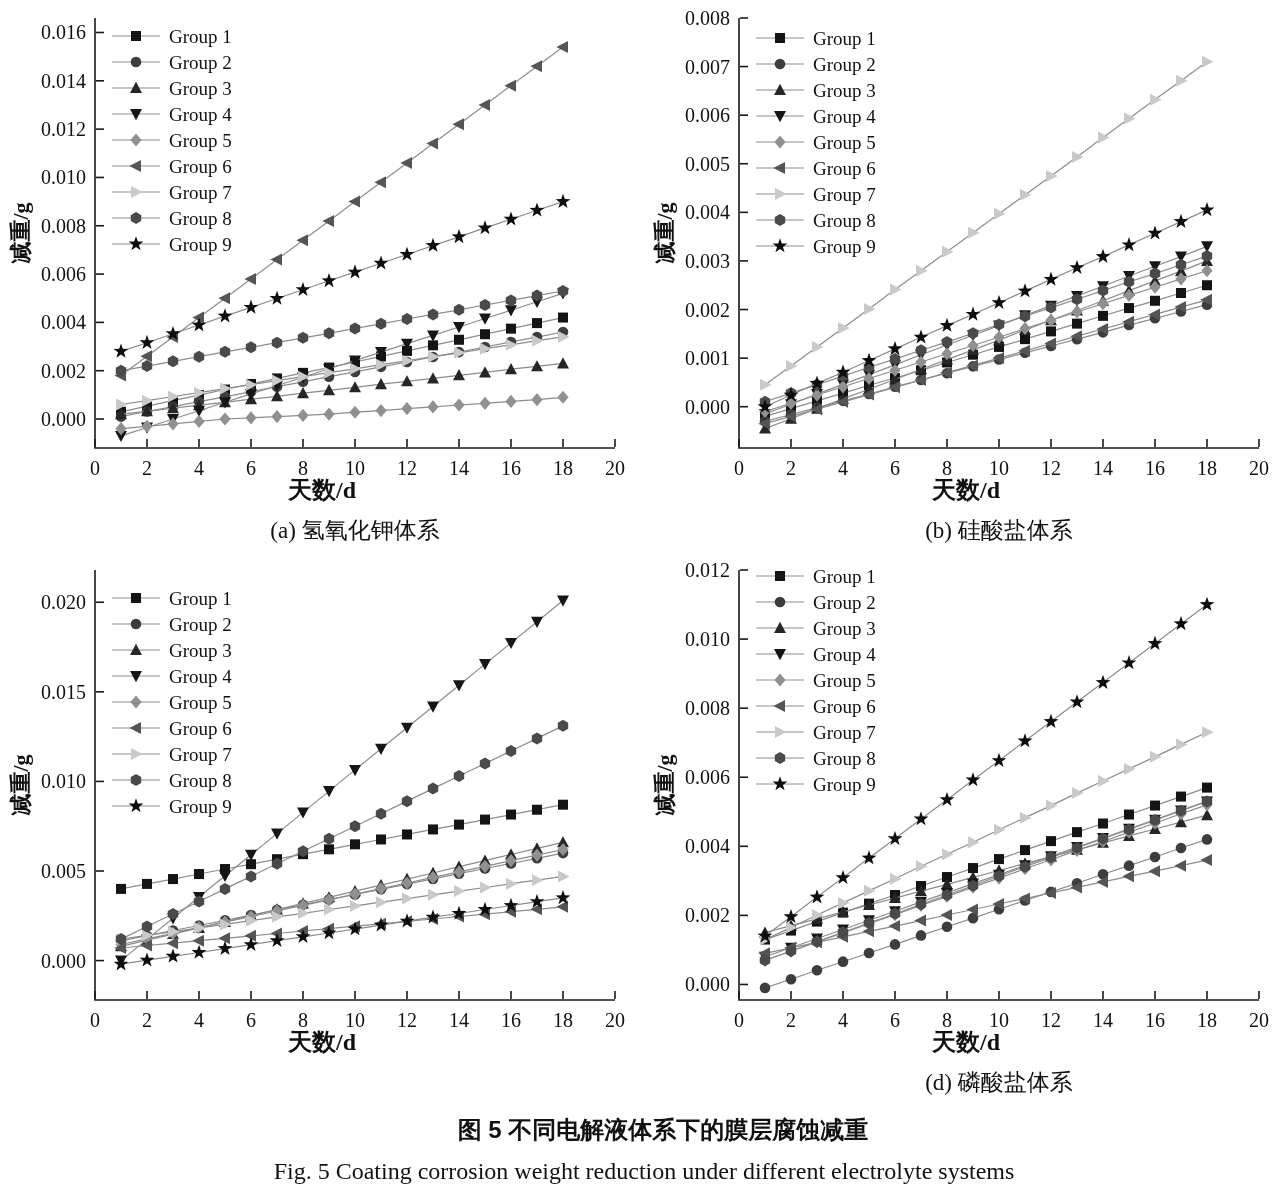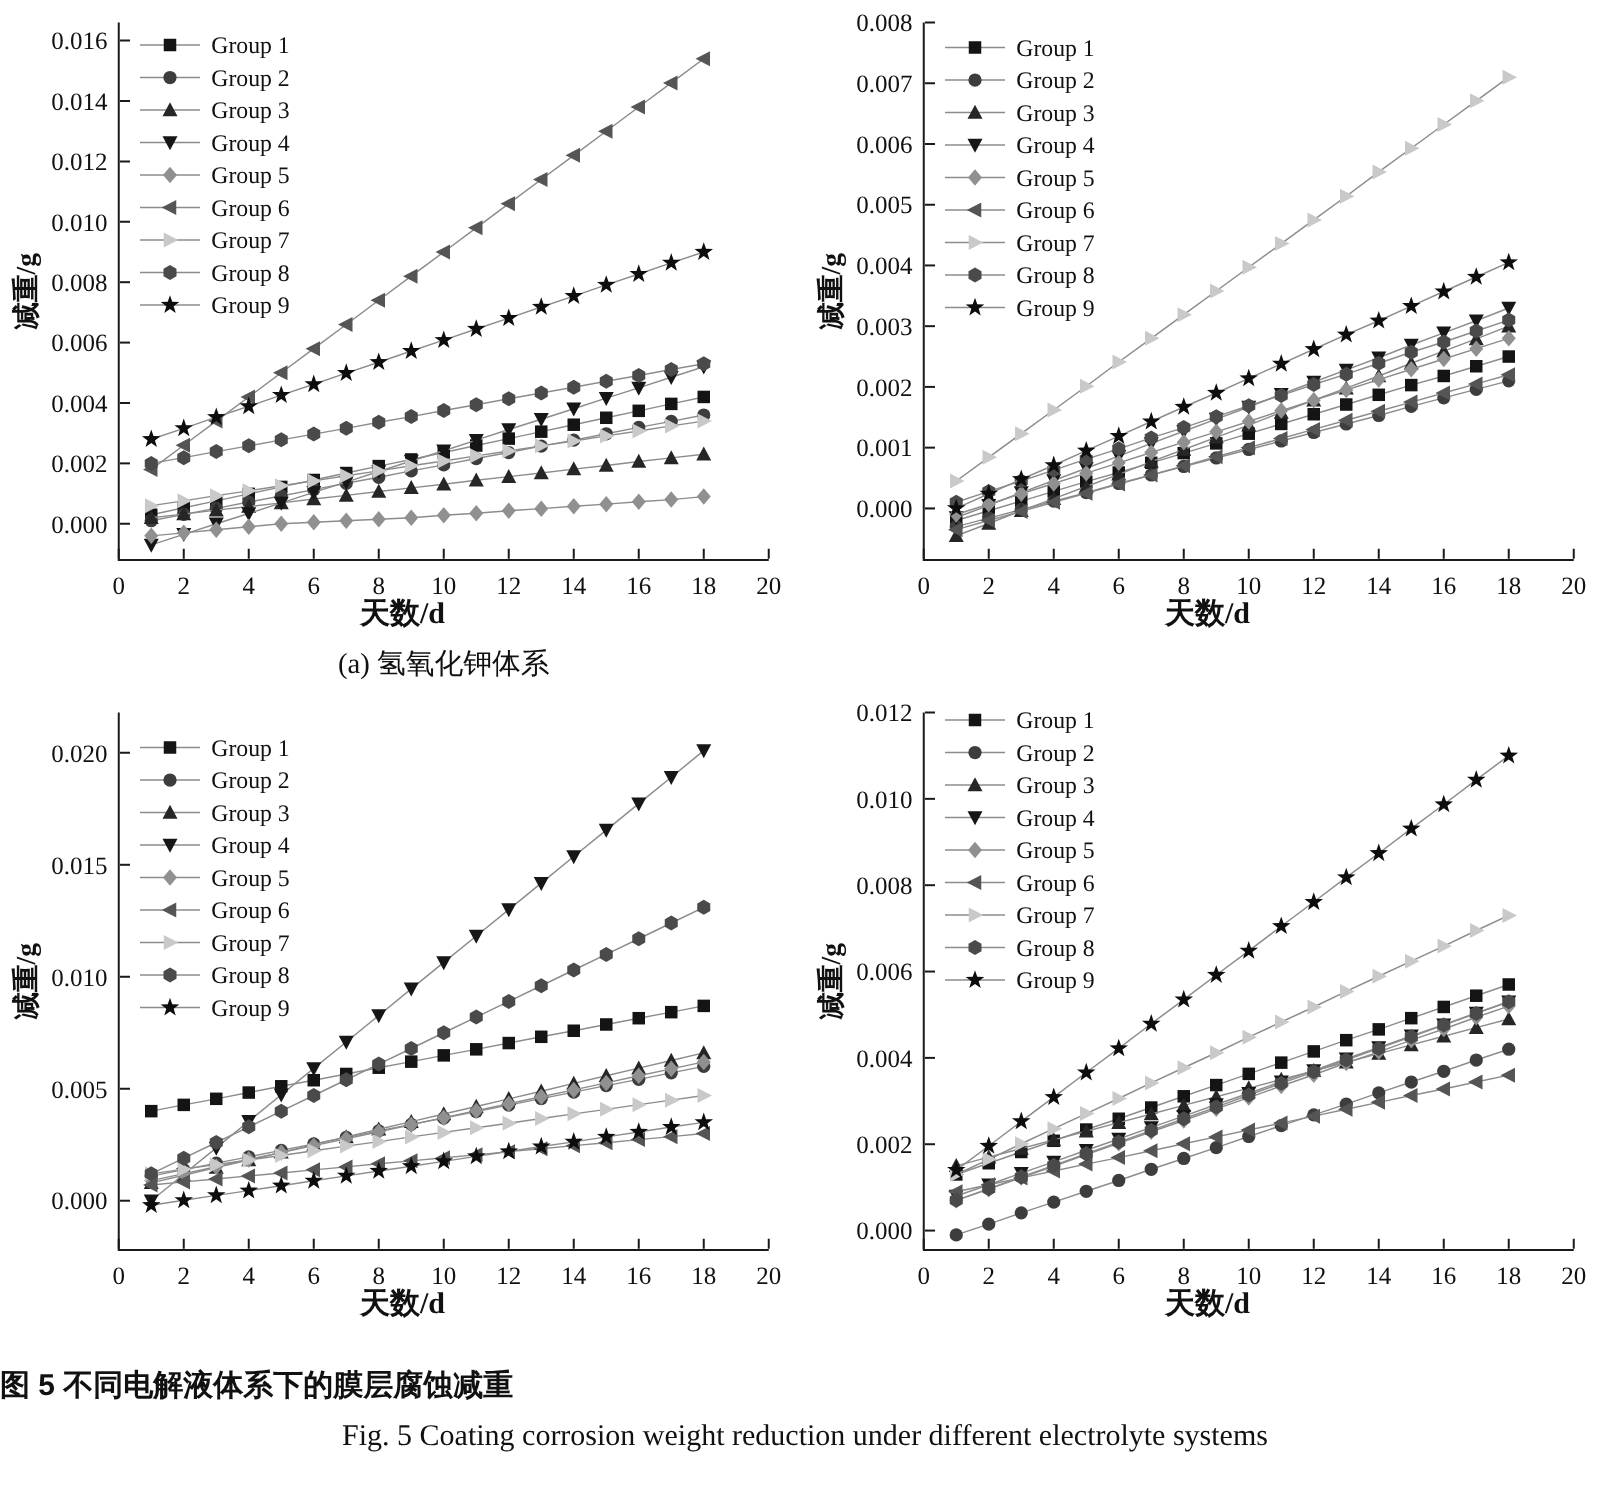--- a/index.html
+++ b/index.html
@@ -5,22 +5,22 @@
   html,body{margin:0;padding:0;background:#ffffff;}
   body{width:1288px;font-family:"Liberation Serif","DejaVu Serif",serif;color:#111;}
   .figure{padding-top:6px;}
   .grid{display:grid;grid-template-columns:644px 644px;}
   .cell{width:644px;padding-bottom:12px;}
   .chart{display:block;width:644px;height:480px;}
   .xlabel{margin-top:-12px;text-align:center;font-size:24px;font-weight:bold;
           font-family:"Liberation Serif","DejaVu Serif",serif;}
   .subcap{margin-top:9px;text-align:center;padding-left:66px;font-size:23px;
           font-family:"Liberation Serif","DejaVu Serif",serif;}
-  .figcap-cn{margin-top:22px;text-align:left;font-size:24px;font-weight:bold;
-             font-family:"Liberation Sans","DejaVu Sans",sans-serif;}
+  .figcap-cn{margin-top:4px;text-align:center;font-size:24px;font-weight:bold;
+             font-family:"Liberation Sans","DejaVu Sans",sans-serif;padding-left:38px;}
   .figcap-en{margin-top:12px;text-align:center;font-size:24px;
              font-family:"Liberation Serif","DejaVu Serif",serif;}
 </style>
 </head>
 <body>
 
 <div class="figure">
   <div class="grid">
 
     <div class="cell">
@@ -595,20 +595,21 @@
               <text x="169" y="220.5" font-size="19" text-anchor="start" font-family="&quot;Liberation Serif&quot;,&quot;DejaVu Serif&quot;,serif" fill="#111">Group 8</text>
             </g>
             <g>
               <line x1="112" y1="240" x2="160" y2="240" stroke="#8c8c8c" stroke-width="1.2"></line>
               <polygon points="136.00,232.20 137.82,237.49 143.42,237.59 138.95,240.96 140.58,246.31 136.00,243.10 131.42,246.31 133.05,240.96 128.58,237.59 134.18,237.49" fill="#0d0d0d"></polygon>
               <text x="169" y="246.5" font-size="19" text-anchor="start" font-family="&quot;Liberation Serif&quot;,&quot;DejaVu Serif&quot;,serif" fill="#111">Group 9</text>
             </g>
           </g>
         </svg>
       <div class="xlabel">天数/d</div>
+      <div class="subcap">(b) 硅酸盐体系</div>
     </div>
 
     <div class="cell">
       <svg class="chart" id="chart-c" viewBox="0 0 644 480" xmlns="http://www.w3.org/2000/svg">
           <g>
             <path d="M95,12 V442 H615" stroke="#1a1a1a" stroke-width="1.6" fill="none"></path>
           </g>
           <g>
             <line x1="96" y1="402.5833333333333" x2="104" y2="402.5833333333333" stroke="#1a1a1a" stroke-width="1.6"></line>
             <text x="86" y="409.5833333333333" font-size="20" text-anchor="end" font-family="&quot;Liberation Serif&quot;,&quot;DejaVu Serif&quot;,serif" fill="#111">0.000</text>
@@ -1163,19 +1164,20 @@
               <text x="169" y="206.5" font-size="19" text-anchor="start" font-family="&quot;Liberation Serif&quot;,&quot;DejaVu Serif&quot;,serif" fill="#111">Group 8</text>
             </g>
             <g>
               <line x1="112" y1="226" x2="160" y2="226" stroke="#8c8c8c" stroke-width="1.2"></line>
               <polygon points="136.00,218.20 137.82,223.49 143.42,223.59 138.95,226.96 140.58,232.31 136.00,229.10 131.42,232.31 133.05,226.96 128.58,223.59 134.18,223.49" fill="#0d0d0d"></polygon>
               <text x="169" y="232.5" font-size="19" text-anchor="start" font-family="&quot;Liberation Serif&quot;,&quot;DejaVu Serif&quot;,serif" fill="#111">Group 9</text>
             </g>
           </g>
         </svg>
       <div class="xlabel">天数/d</div>
+      <div class="subcap">(d) 磷酸盐体系</div>
     </div>
 
   </div>
 
   <div class="figcap-cn">图 5  不同电解液体系下的膜层腐蚀减重</div>
   <div class="figcap-en">Fig. 5  Coating corrosion weight reduction under different electrolyte systems</div>
 </div>
 
 </body></html>

